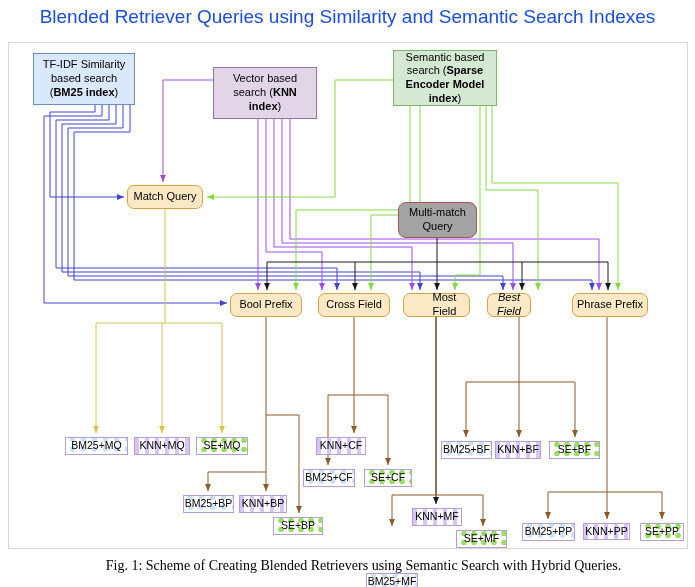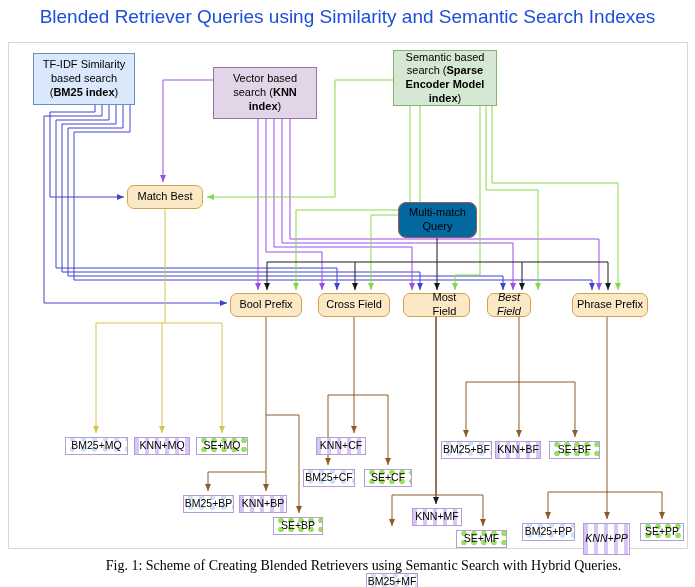--- a/index.html
+++ b/index.html
@@ -11,21 +11,21 @@
        font-size:19px;color:#1d4ed8;z-index:3;}
   .cap{position:absolute;top:558px;left:16px;width:100%;text-align:center;
        font-family:"Liberation Serif","DejaVu Serif",serif;font-size:14px;color:#000000;z-index:3;}
   .node{position:absolute;box-sizing:border-box;display:flex;align-items:center;justify-content:center;
         text-align:center;font-size:11px;line-height:1.25;z-index:2;color:#000;}
   .idx{border:1px solid;padding:2px 3px;}
   .idx.bm25{background:#dae8fc;border-color:#6c8ebf;}
   .idx.knn{background:#e1d5e7;border-color:#9673a6;margin-top:14px;}
   .idx.se{background:#d5e8d4;border-color:#82b366;}
   .qry{background:#fbe9c6;border:1px solid #d6a14e;border-radius:7px;}
-  .mm{background:#0369a1;border:1px solid #a85550;border-radius:8px;padding:2px 4px;}
+  .mm{background:#a3a3a3;border:1px solid #a85550;border-radius:8px;padding:2px 4px;}
   .rbox{background:#fff;border:1px solid #b49ed6;font-size:10.5px;z-index:2;}
   .p-bm25{background-image:radial-gradient(circle,rgba(150,190,240,.48) 2.5px,transparent 3px);
           background-size:11px 10px;background-position:1px 6px;}
   .p-knn{background-image:repeating-linear-gradient(90deg,rgba(178,140,240,.5) 0 4px,transparent 4px 10px);}
   .p-se{background-image:radial-gradient(circle,rgba(128,216,62,.8) 2.5px,transparent 3px);
         background-size:10px 9px;background-position:2px 7px;text-align:center;}
 </style>
 </head>
 <body>
 
@@ -128,21 +128,21 @@
   <div class="node idx bm25" style="left:33px;top:53px;width:102px;height:52px;">
     <span><span>TF-IDF Similarity based search (</span><b>BM25 index</b><span>)</span></span>
   </div>
   <div class="node idx knn" style="left:213px;top:53px;width:104px;height:52px;">
     <span><span>Vector based search (</span><b>KNN index</b><span>)</span></span>
   </div>
   <div class="node idx se" style="left:393px;top:50px;width:104px;height:56px;">
     <span><span>Semantic based search (</span><b>Sparse Encoder Model index</b><span>)</span></span>
   </div>
 
-  <div class="node qry" style="left:127px;top:185px;width:76px;height:24px;">Match Best</div>
+  <div class="node qry" style="left:127px;top:185px;width:76px;height:24px;">Match Query</div>
   <div class="node mm" style="left:398px;top:202px;width:79px;height:36px;">Multi-match Query</div>
 
   <div class="node qry" style="left:230px;top:293px;width:72px;height:24px;">Bool Prefix</div>
   <div class="node qry" style="left:318px;top:293px;width:72px;height:24px;">Cross Field</div>
   <div class="node qry" style="left:403px;top:293px;width:67px;height:24px;padding-left:16px;">Most Field</div>
   <div class="node qry" style="left:487px;top:293px;width:44px;height:24px;font-style:italic;">Best Field</div>
   <div class="node qry" style="left:572px;top:293px;width:76px;height:24px;">Phrase Prefix</div>
 
   <div class="node rbox p-bm25" style="left:65px;top:437px;width:63px;height:18px;">BM25+MQ</div>
   <div class="node rbox p-knn" style="left:134px;top:437px;width:56px;height:18px;">KNN+MQ</div>
@@ -158,17 +158,17 @@
 
   <div class="node rbox p-bm25" style="left:183px;top:495px;width:51px;height:18px;">BM25+BP</div>
   <div class="node rbox p-knn" style="left:239px;top:495px;width:48px;height:18px;">KNN+BP</div>
   <div class="node rbox p-se" style="left:273px;top:517px;width:50px;height:18px;">SE+BP</div>
 
   <div class="node rbox p-knn" style="left:412px;top:508px;width:50px;height:18px;">KNN+MF</div>
   <div class="node rbox p-bm25" style="left:366px;top:530px;width:52px;height:18px;margin-top:43px;">BM25+MF</div>
   <div class="node rbox p-se" style="left:456px;top:530px;width:51px;height:18px;">SE+MF</div>
 
   <div class="node rbox p-bm25" style="left:522px;top:523px;width:53px;height:18px;">BM25+PP</div>
-  <div class="node rbox p-knn" style="left:583px;top:523px;width:47px;height:32px;font-style:italic;">KNN+PP</div>
+  <div class="node rbox p-knn" style="left:583px;top:523px;width:47px;height:17px;">KNN+PP</div>
   <div class="node rbox p-se" style="left:640px;top:523px;width:44px;height:18px;">SE+PP</div>
 
   <div class="cap">Fig. 1: Scheme of Creating Blended Retrievers using Semantic Search with Hybrid Queries.</div>
 </div>
 
 </body></html>

